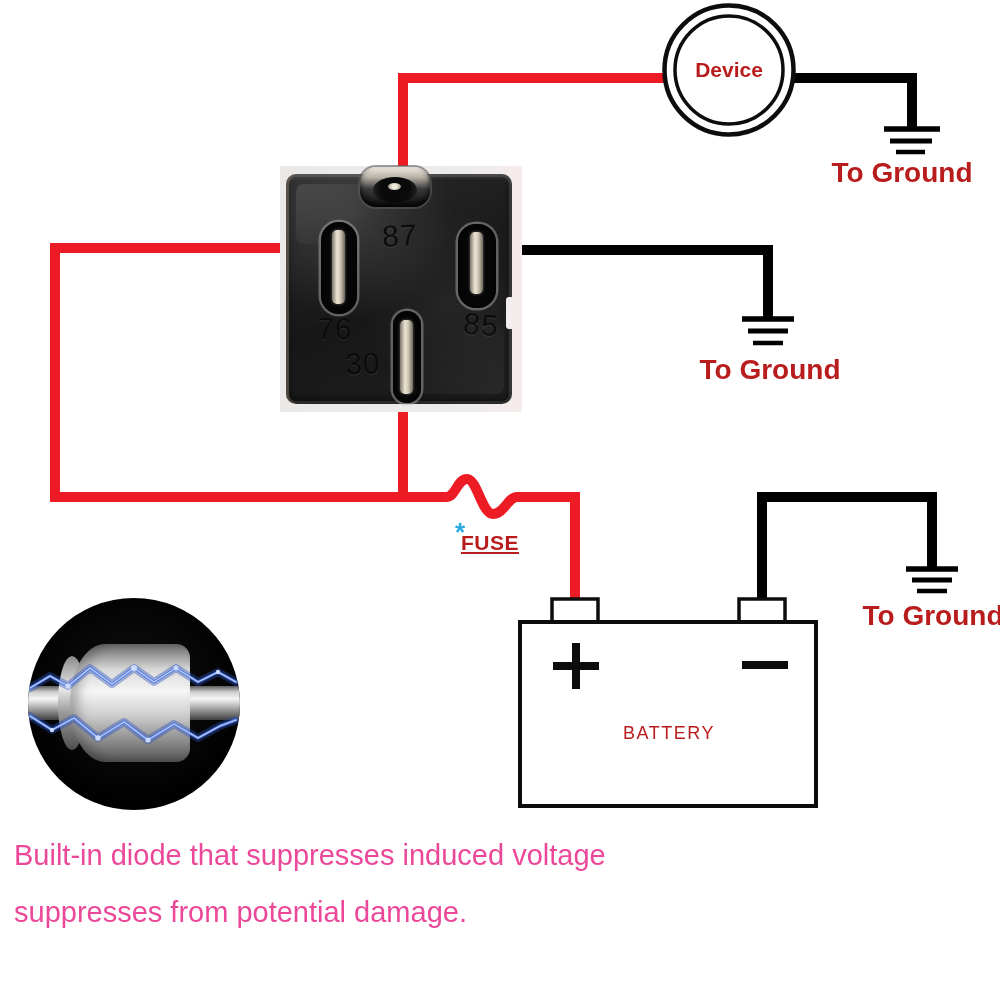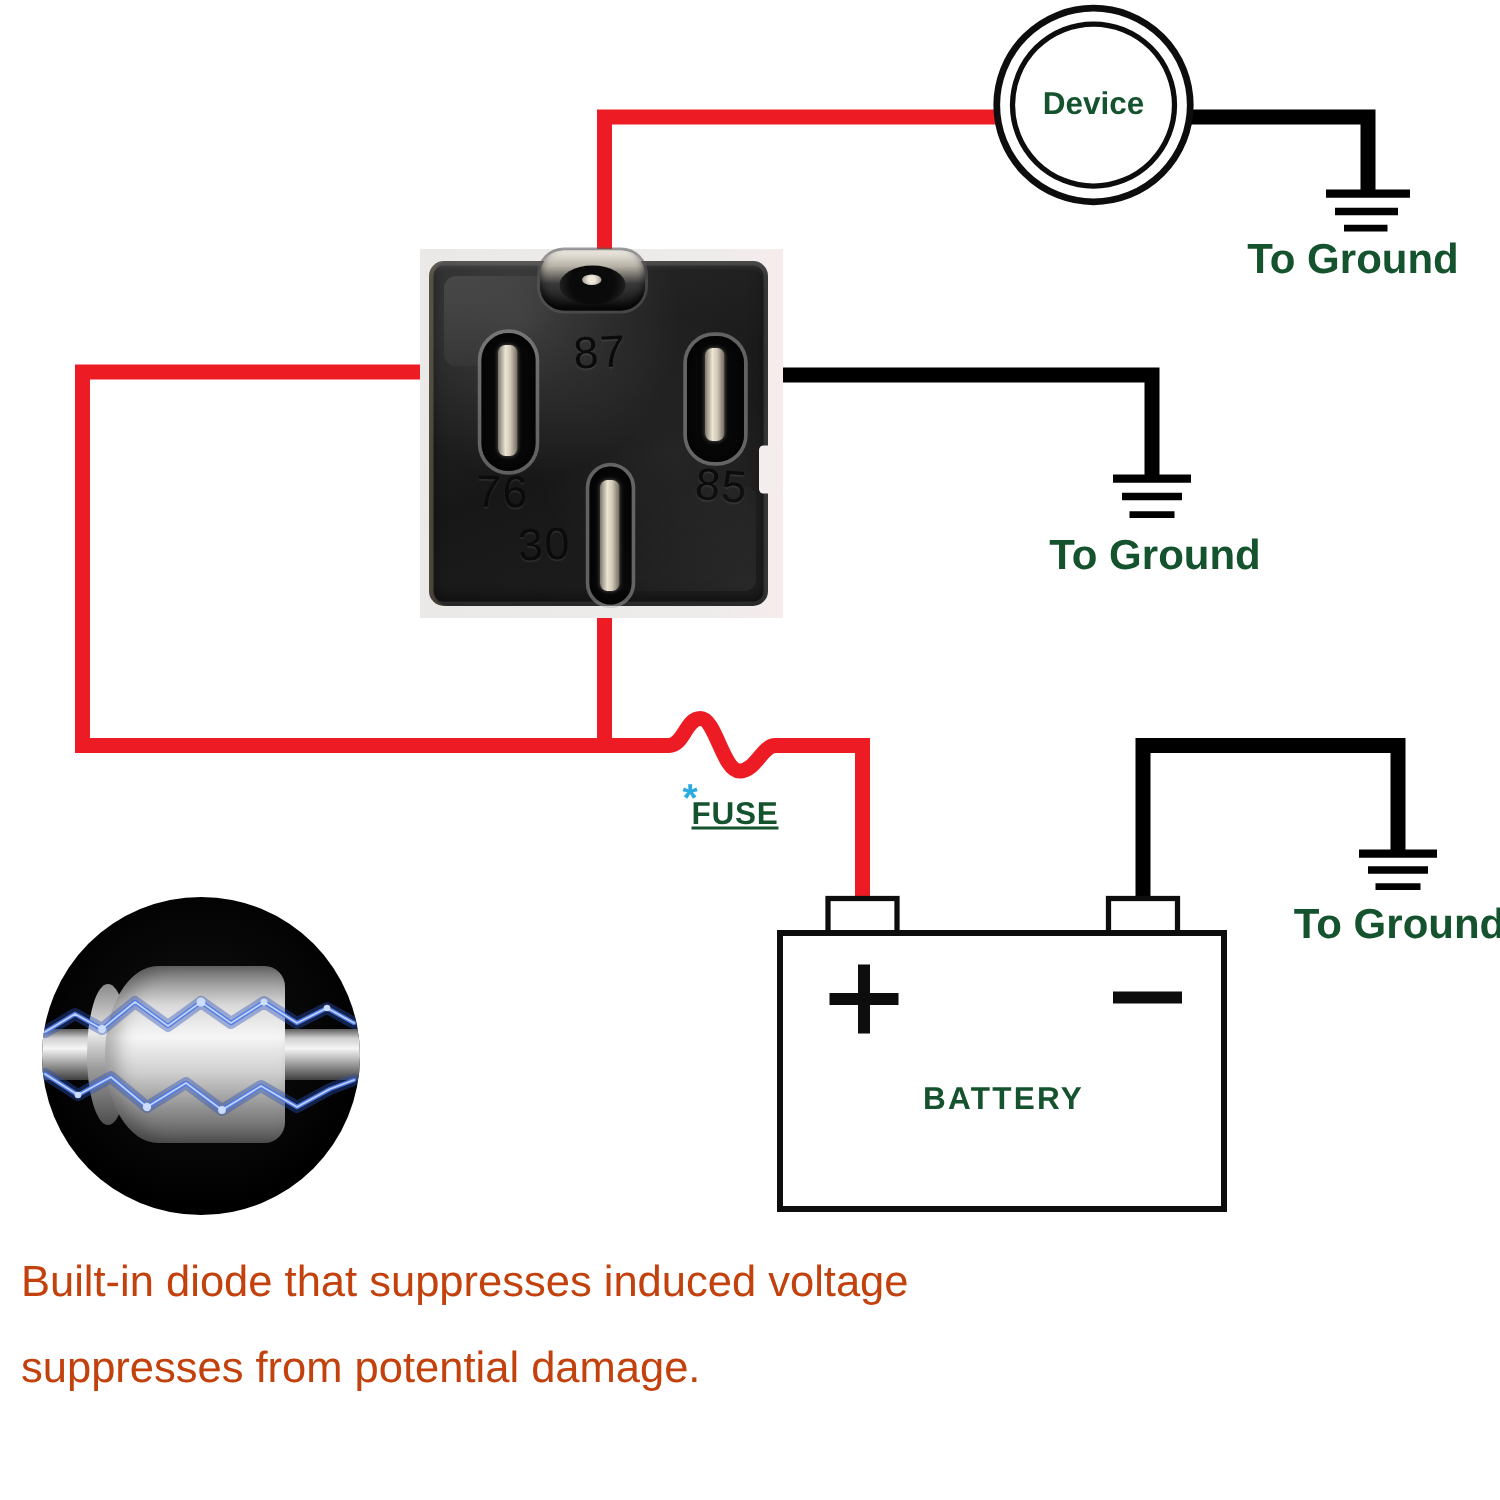--- a/index.html
+++ b/index.html
@@ -4,26 +4,26 @@
 <style>
   html,body{margin:0;padding:0;background:#fff;}
   .stage{
     position:relative;width:1000px;height:1000px;background:#ffffff;
     font-family:"Liberation Sans", sans-serif;overflow:hidden;
   }
   .stage *{box-sizing:border-box;}
   svg{display:block;}
   #wires{position:absolute;left:0;top:0;}
   .center{transform:translate(-50%,-50%);}
-  .lbl{position:absolute;color:#14532d;white-space:nowrap;}
+  .lbl{position:absolute;color:#b91c1c;white-space:nowrap;}
   .lbl-bold22{font-size:28px;font-weight:bold;}
   .lbl-device{font-size:21px;font-weight:bold;}
   .lbl-fuse{font-size:21px;font-weight:bold;letter-spacing:.5px;text-decoration:underline;}
   .lbl-asterisk{font-size:26px;font-weight:bold;color:#29abe2;}
-  .lbl-battery{font-size:21px;font-weight:bold;letter-spacing:1.5px;}
+  .lbl-battery{font-size:18px;font-weight:normal;letter-spacing:1.5px;}
   .sr{position:absolute;width:1px;height:1px;overflow:hidden;clip:rect(0 0 0 0);white-space:nowrap;}
 
   
   .relay{position:absolute;left:280px;top:166px;width:242px;height:246px;}
   .relay-photo-bg{position:absolute;inset:0;
     background:linear-gradient(90deg,#ebe8e8 0%,#eeebeb 80%,#f7ecec 100%);}
   .relay-body{position:absolute;left:6px;top:8px;width:226px;height:230px;border-radius:10px;
     background:
       radial-gradient(circle at 28% 18%, rgba(255,255,255,.12), transparent 42%),
       radial-gradient(circle at 72% 55%, rgba(255,255,255,.06), transparent 45%),
@@ -70,21 +70,21 @@
     background:linear-gradient(180deg,#5d5d5d 0%,#cfcfcf 18%,#f5f5f5 38%,#bdbdbd 58%,#3f3f3f 100%);}
   .diode-cap{position:absolute;left:30px;top:58px;width:28px;height:94px;border-radius:50%;
     background:linear-gradient(180deg,#8a8a8a 0%,#e9e9e9 35%,#9b9b9b 60%,#4d4d4d 100%);}
   .diode-body{position:absolute;left:42px;top:46px;width:120px;height:118px;
     border-radius:36px 14px 14px 36px / 60px 14px 14px 60px;
     background:linear-gradient(180deg,#6e6e6e 0%,#d9d9d9 22%,#f6f6f6 40%,#cfcfcf 60%,#565656 100%);
     box-shadow:inset 8px 0 12px rgba(0,0,0,.28);}
   .diode-arcs{position:absolute;left:0;top:0;}
 
   
-  .caption{position:absolute;left:14px;top:827px;width:660px;font-size:29px;line-height:57px;color:#c2410c;}
+  .caption{position:absolute;left:14px;top:827px;width:660px;font-size:29px;line-height:57px;color:#ec4899;}
 </style>
 </head>
 <body>
 
 <div class="stage">
 
   <svg id="wires" width="1000" height="1000" viewBox="0 0 1000 1000">
 
     <path d="M403 180 V78 H666" fill="none" stroke="#ed1c24" stroke-width="10"></path>
     <path d="M332 248 H55 V497 H446 C456 497 457 479 467 479 C477 479 482 514 493 514 C504 514 508 497 517 497 H575 V604" fill="none" stroke="#ed1c24" stroke-width="10"></path>

